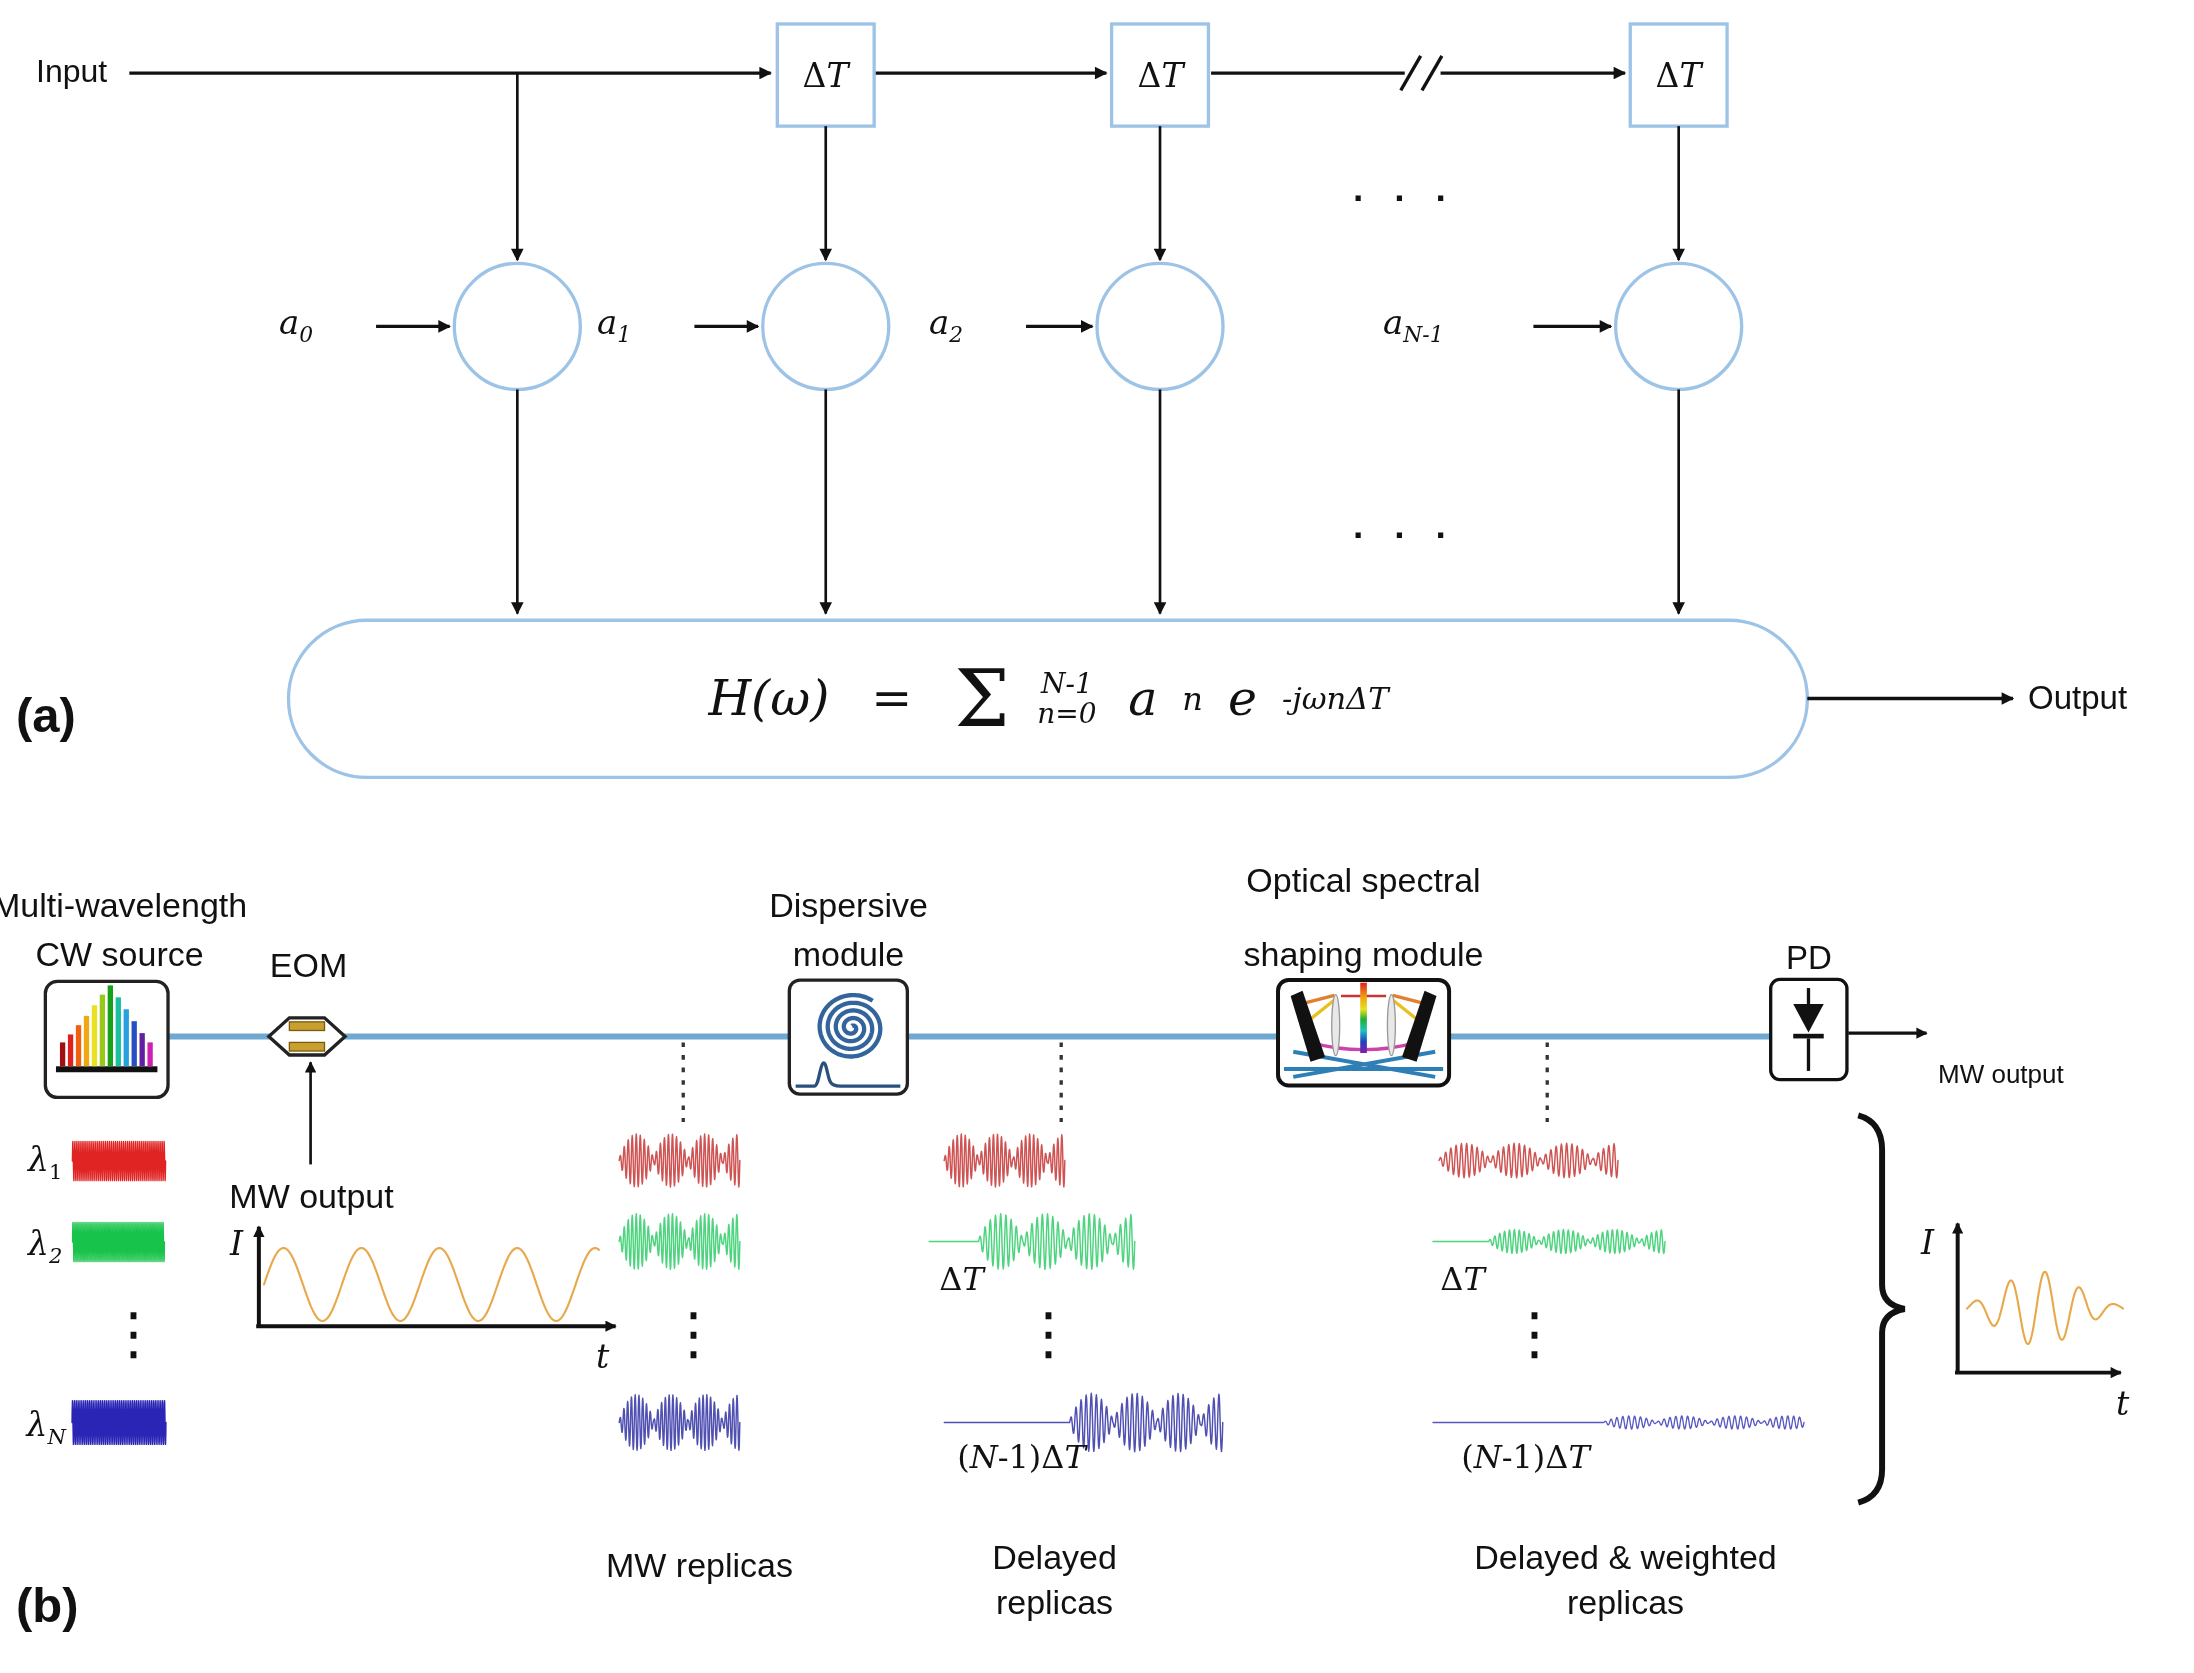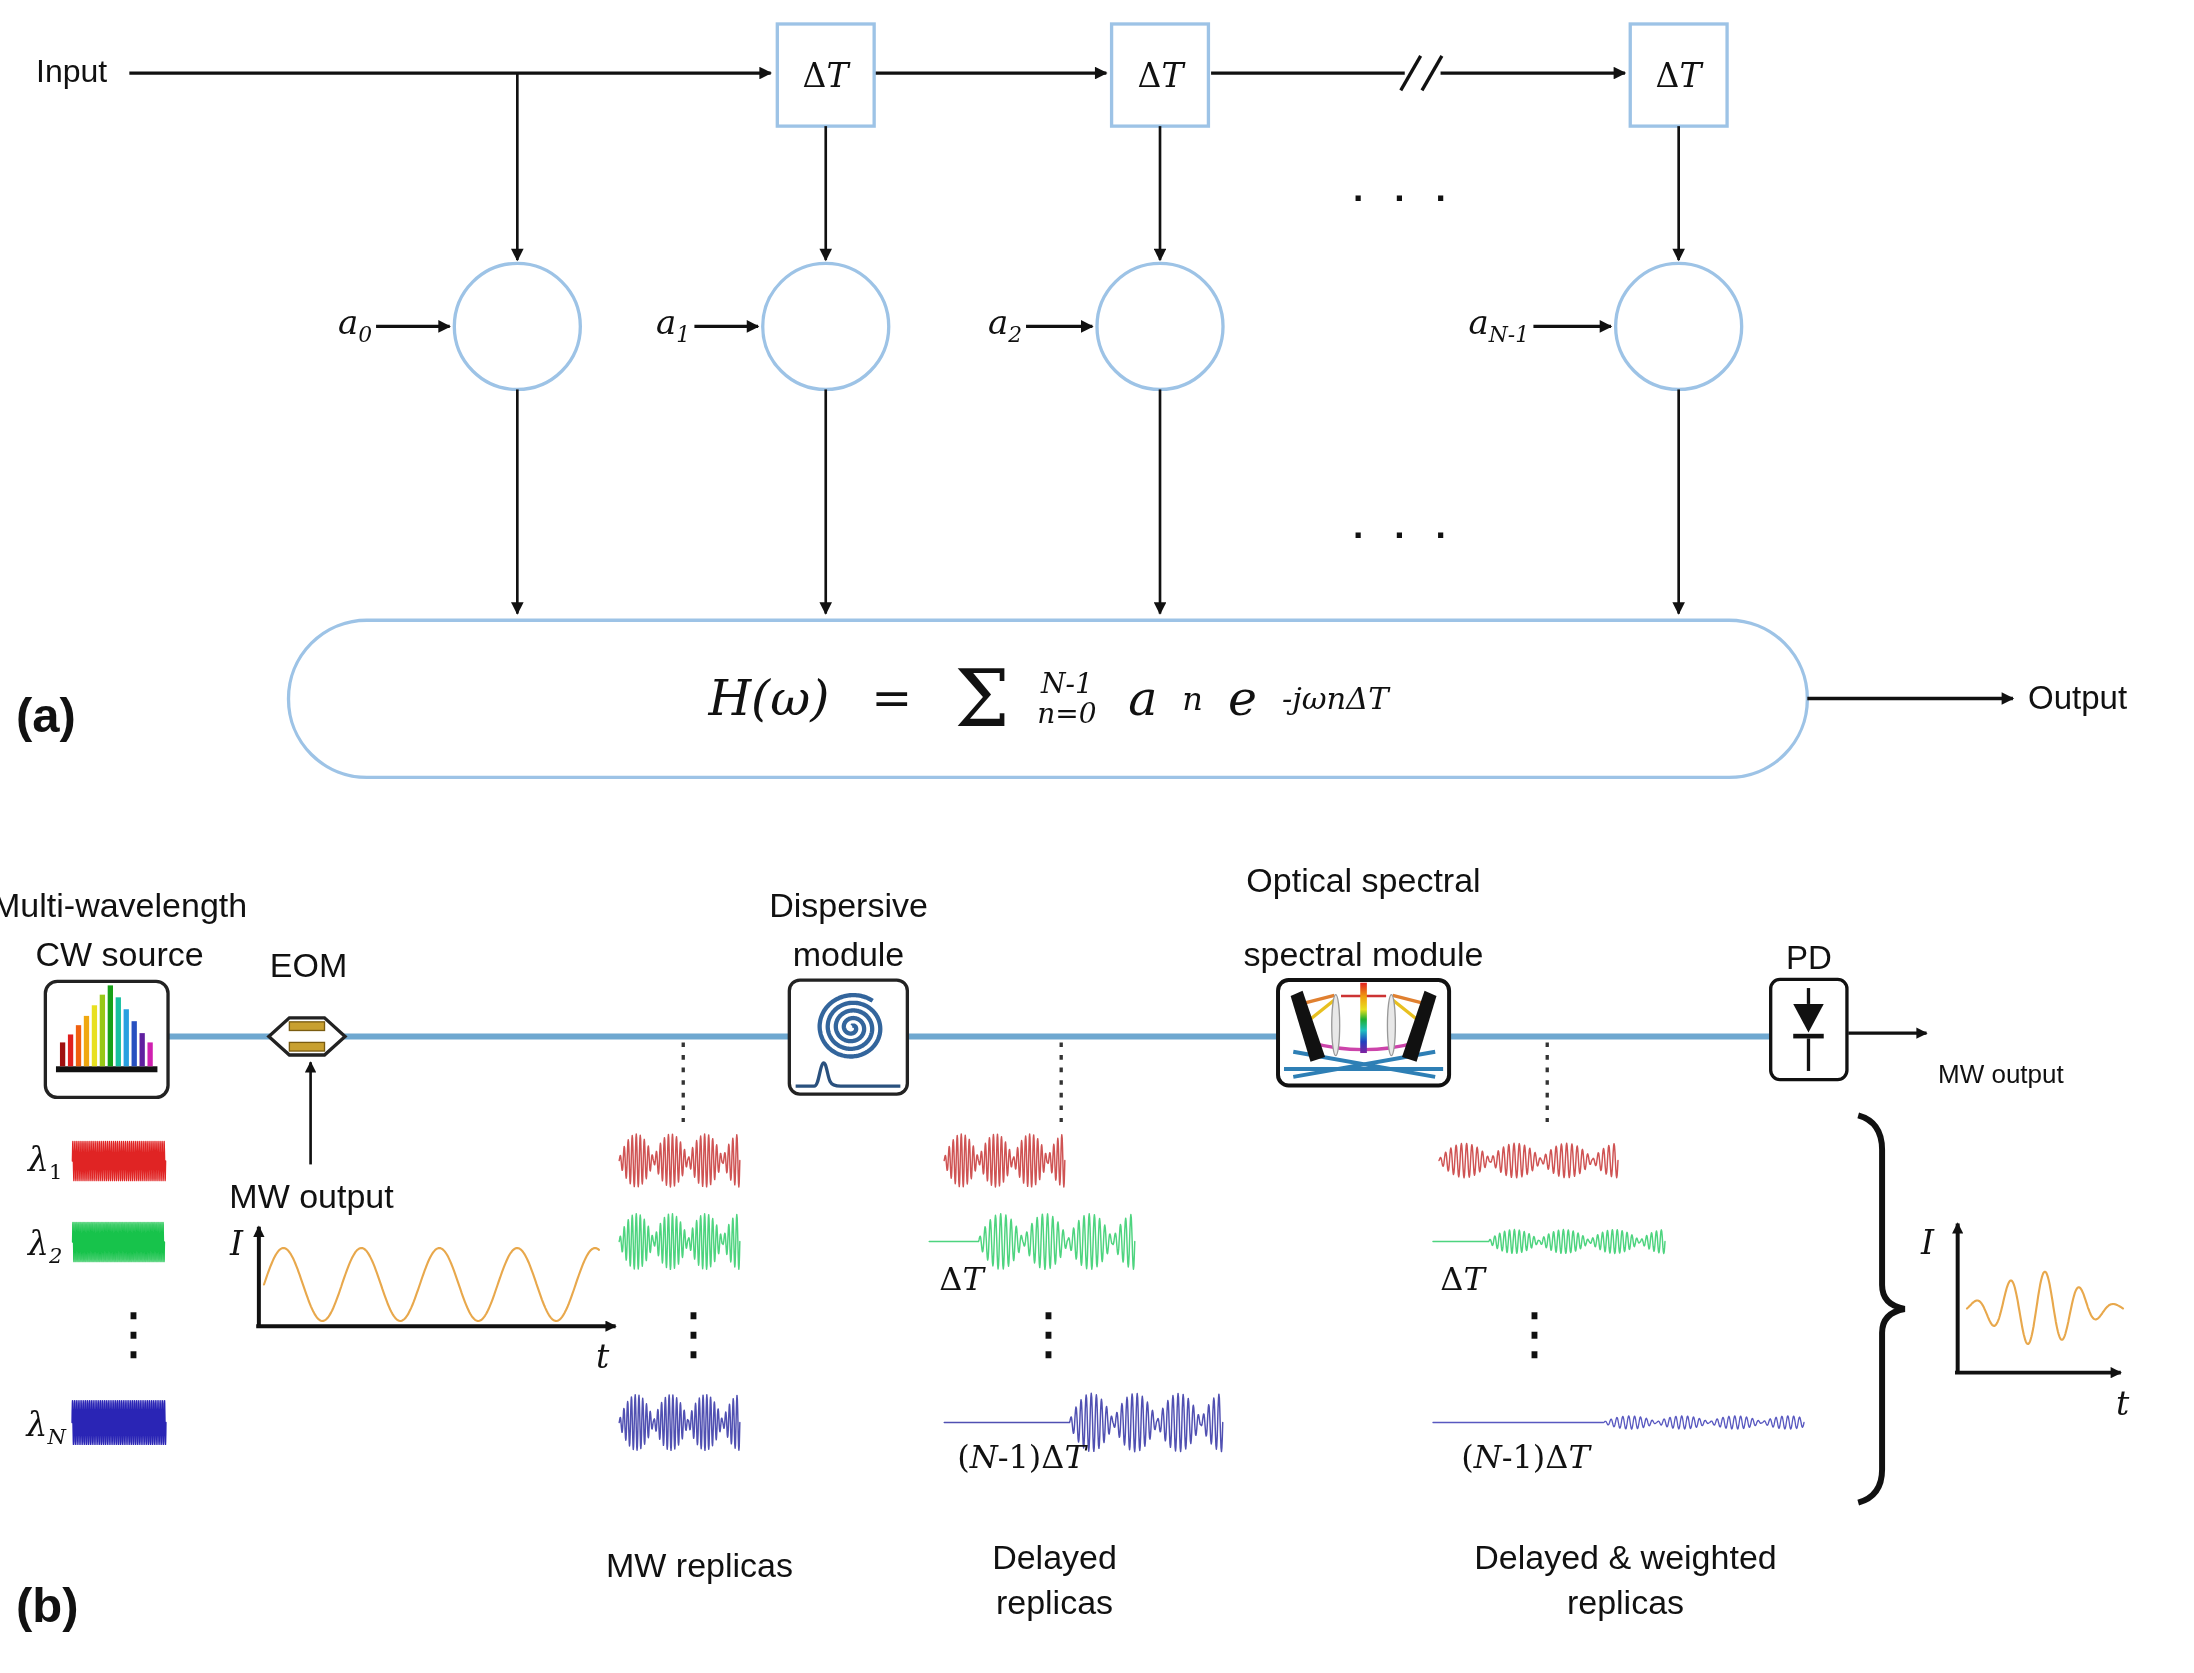--- a/index.html
+++ b/index.html
@@ -3,21 +3,21 @@
 <meta charset="utf-8">
 <style>
   html,body{margin:0;padding:0;background:#fff;}
   #stage{position:relative;width:2194px;height:1674px;background:#fff;overflow:hidden;
          font-family:"Liberation Sans",sans-serif;color:#111;}
   .abs{position:absolute;white-space:nowrap;}
   .sans{font-family:"Liberation Sans",sans-serif;}
   .math{font-family:"DejaVu Serif",serif;font-style:italic;}
   .up{font-style:normal;}
   .ctr{display:flex;align-items:center;justify-content:center;text-align:center;}
-  .rt{text-align:right;display:block;}
+  .rt{display:block;}
   sub{font-size:64%;}
   svg{position:absolute;left:0;top:0;overflow:visible;}
   .wave{position:absolute;}
   
   #formula{font-size:49px;gap:25px;}
   #formula .sigma{font-size:78px;font-style:normal;line-height:1;vertical-align:-12px;}
   #formula .lims{display:inline-flex;flex-direction:column;font-size:28px;line-height:1.05;
                  vertical-align:9.3px;margin-left:2.7px;margin-right:6.6px;}
   #formula .expo{font-size:30.5px;vertical-align:24px;}
   #formula sub{font-size:32px;}
@@ -211,21 +211,21 @@
       <path d="M95.0,69.2 L95.1,69.1 L95.3,69.0 L95.4,68.9 L95.5,68.9 L95.7,68.8 L95.8,68.8 L96.0,68.8 L96.1,68.7 L96.3,68.7 L96.5,68.7 L96.7,68.7 L96.8,68.7 L97.0,68.7 L97.2,68.7 L97.4,68.7 L97.6,68.8 L97.7,68.8 L97.9,68.9 L98.1,68.9 L98.3,69.0 L98.5,69.1 L98.7,69.2 L98.8,69.3 L99.0,69.4 L99.2,69.5 L99.4,69.6 L99.5,69.7 L99.7,69.9 L99.8,70.0 L100.0,70.2 L100.1,70.4 L100.3,70.5 L100.4,70.7 L100.5,70.9 L100.7,71.1 L100.8,71.3 L100.9,71.5 L101.0,71.8 L101.0,72.0 L101.1,72.2 L101.2,72.5 L101.2,72.7 L101.3,73.0 L101.3,73.2 L101.3,73.5 L101.3,73.7 L101.3,74.0 L101.3,74.3 L101.3,74.5 L101.2,74.8 L101.2,75.1 L101.1,75.3 L101.0,75.6 L100.9,75.9 L100.8,76.2 L100.7,76.4 L100.6,76.7 L100.4,76.9 L100.3,77.2 L100.1,77.5 L99.9,77.7 L99.7,78.0 L99.5,78.2 L99.3,78.4 L99.1,78.6 L98.8,78.9 L98.5,79.1 L98.3,79.3 L98.0,79.4 L97.7,79.6 L97.4,79.8 L97.1,80.0 L96.8,80.1 L96.4,80.2 L96.1,80.4 L95.7,80.5 L95.4,80.6 L95.0,80.6 L94.6,80.7 L94.3,80.8 L93.9,80.8 L93.5,80.8 L93.1,80.8 L92.7,80.8 L92.3,80.8 L91.9,80.8 L91.5,80.7 L91.1,80.6 L90.8,80.6 L90.4,80.4 L90.0,80.3 L89.6,80.2 L89.2,80.0 L88.8,79.9 L88.4,79.7 L88.1,79.5 L87.7,79.3 L87.3,79.0 L87.0,78.8 L86.6,78.5 L86.3,78.2 L86.0,77.9 L85.7,77.6 L85.4,77.3 L85.1,77.0 L84.8,76.6 L84.6,76.3 L84.3,75.9 L84.1,75.5 L83.9,75.1 L83.7,74.7 L83.5,74.3 L83.3,73.8 L83.2,73.4 L83.1,72.9 L82.9,72.5 L82.9,72.0 L82.8,71.6 L82.7,71.1 L82.7,70.6 L82.7,70.1 L82.7,69.7 L82.7,69.2 L82.8,68.7 L82.9,68.2 L83.0,67.7 L83.1,67.2 L83.2,66.7 L83.4,66.3 L83.6,65.8 L83.8,65.3 L84.0,64.9 L84.3,64.4 L84.5,63.9 L84.8,63.5 L85.1,63.1 L85.5,62.6 L85.8,62.2 L86.2,61.8 L86.6,61.4 L87.0,61.1 L87.4,60.7 L87.9,60.4 L88.3,60.0 L88.8,59.7 L89.3,59.4 L89.8,59.2 L90.3,58.9 L90.9,58.7 L91.4,58.4 L92.0,58.2 L92.6,58.1 L93.1,57.9 L93.7,57.8 L94.3,57.7 L94.9,57.6 L95.6,57.5 L96.2,57.5 L96.8,57.4 L97.4,57.5 L98.1,57.5 L98.7,57.5 L99.3,57.6 L99.9,57.7 L100.6,57.9 L101.2,58.0 L101.8,58.2 L102.4,58.4 L103.0,58.6 L103.6,58.9 L104.2,59.2 L104.8,59.5 L105.4,59.8 L105.9,60.2 L106.5,60.5 L107.0,60.9 L107.5,61.3 L108.0,61.8 L108.5,62.2 L109.0,62.7 L109.4,63.2 L109.9,63.8 L110.3,64.3 L110.7,64.9 L111.0,65.4 L111.4,66.0 L111.7,66.6 L112.0,67.2 L112.2,67.9 L112.5,68.5 L112.7,69.2 L112.9,69.9 L113.0,70.5 L113.1,71.2 L113.2,71.9 L113.3,72.6 L113.3,73.3 L113.3,74.0 L113.3,74.7 L113.3,75.5 L113.2,76.2 L113.1,76.9 L112.9,77.6 L112.7,78.3 L112.5,79.0 L112.3,79.7 L112.0,80.4 L111.7,81.1 L111.4,81.7 L111.0,82.4 L110.6,83.0 L110.2,83.7 L109.8,84.3 L109.3,84.9 L108.8,85.5 L108.3,86.1 L107.7,86.6 L107.1,87.2 L106.5,87.7 L105.9,88.2 L105.2,88.6 L104.6,89.1 L103.9,89.5 L103.1,89.9 L102.4,90.2 L101.7,90.6 L100.9,90.9 L100.1,91.2 L99.3,91.4 L98.5,91.6 L97.7,91.8 L96.8,92.0 L96.0,92.1 L95.1,92.2 L94.3,92.3 L93.4,92.3 L92.5,92.3 L91.7,92.3 L90.8,92.2 L89.9,92.1 L89.1,92.0 L88.2,91.8 L87.3,91.6 L86.5,91.3 L85.6,91.1 L84.8,90.8 L84.0,90.4 L83.2,90.0 L82.4,89.6 L81.6,89.2 L80.8,88.7 L80.1,88.2 L79.3,87.7 L78.6,87.1 L77.9,86.5 L77.3,85.9 L76.6,85.3 L76.0,84.6 L75.4,83.9 L74.9,83.2 L74.4,82.5 L73.9,81.7 L73.4,80.9 L73.0,80.1 L72.6,79.3 L72.2,78.4 L71.9,77.6 L71.6,76.7 L71.3,75.8 L71.1,74.9 L70.9,74.0 L70.8,73.1 L70.7,72.2 L70.6,71.2 L70.6,70.3 L70.6,69.3 L70.7,68.4 L70.7,67.5 L70.9,66.5 L71.1,65.6 L71.3,64.7 L71.5,63.7 L71.8,62.8 L72.2,61.9 L72.5,61.0 L73.0,60.1 L73.4,59.2 L73.9,58.4 L74.4,57.5 L75.0,56.7 L75.6,55.9 L76.3,55.1 L76.9,54.4 L77.6,53.7 L78.4,52.9 L79.2,52.3 L80.0,51.6 L80.8,51.0 L81.6,50.4 L82.5,49.8 L83.5,49.3 L84.4,48.8 L85.4,48.4 L86.3,48.0 L87.3,47.6 L88.4,47.2 L89.4,46.9 L90.5,46.7 L91.5,46.4 L92.6,46.2 L93.7,46.1 L94.8,46.0 L95.9,45.9 L97.0,45.9 L98.1,45.9 L99.2,46.0 L100.3,46.1 L101.4,46.3 L102.6,46.5 L103.7,46.7 L104.7,47.0 L105.8,47.3 L106.9,47.7 L108.0,48.1 L109.0,48.5 L110.0,49.0 L111.0,49.6 L112.0,50.1 L113.0,50.7 L113.9,51.4 L114.8,52.1 L115.7,52.8 L116.6,53.5 L117.4,54.3 L118.2,55.2 L118.9,56.0 L119.7,56.9 L120.3,57.8 L121.0,58.8 L121.6,59.7 L122.2,60.7 L122.7,61.8 L123.2,62.8 L123.6,63.9 L124.0,65.0 L124.4,66.1 L124.7,67.2 L124.9,68.3 L125.1,69.4 L125.3,70.6 L125.4,71.7 L125.5,72.9 L125.5,74.1 L125.5,75.3 L125.4,76.4 L125.2,77.6 L125.1,78.8 L124.8,79.9 L124.5,81.1 L124.2,82.2 L123.8,83.4 L123.4,84.5 L122.9,85.6 L122.4,86.7 L121.8,87.8 L121.2,88.8 L120.5,89.9 L119.8,90.9 L119.0,91.8 L118.2,92.8 L117.4,93.7 L116.5,94.6 L115.6,95.5 L114.6,96.3 L113.6,97.1 L112.6,97.8 L111.5,98.6 L110.4,99.2 L109.3,99.9 L108.1,100.5 L106.9,101.0 L105.7,101.5 L104.5,102.0 L103.2,102.4 L101.9,102.7 L100.6,103.0 L99.3,103.3 L98.0,103.5 L96.7,103.7 L95.3,103.8 L94.0,103.9 L92.6,103.9 L91.3,103.8 L89.9,103.7 L88.6,103.6 L87.2,103.4 L85.9,103.1 L84.5,102.8 L83.2,102.5 L81.9,102.1 L80.6,101.6 L79.3,101.1 L78.1,100.5 L76.8,99.9 L75.6,99.3 L74.4,98.6 L73.3,97.8 L72.1,97.0 L71.0,96.2 L70.0,95.3 L69.0,94.4 L68.0,93.4 L67.0,92.4 L66.1,91.4 L65.3,90.3 L64.4,89.2 L63.7,88.0 L62.9,86.8 L62.3,85.6 L61.7,84.4 L61.1,83.1 L60.6,81.9 L60.1,80.5 L59.7,79.2 L59.3,77.9 L59.0,76.5 L58.8,75.1 L58.6,73.8 L58.5,72.4 L58.4,71.0 L58.4,69.6 L58.5,68.2 L58.6,66.8 L58.8,65.4 L59.0,64.0 L59.3,62.6 L59.6,61.2 L60.1,59.8 L60.5,58.5 L61.1,57.1 L61.6,55.8 L62.3,54.5 L63.0,53.2 L63.7,52.0 L64.6,50.8 L65.4,49.6 L66.3,48.4 L67.3,47.3 L68.3,46.2 L69.4,45.1 L70.5,44.1 L71.6,43.2 L72.8,42.2 L74.1,41.3 L75.3,40.5 L76.7,39.7 L78.0,39.0 L79.4,38.3 L80.8,37.6 L82.2,37.1 L83.7,36.5 L85.2,36.0 L86.7,35.6 L88.3,35.3 L89.8,35.0 L91.4,34.7 L92.9,34.5 L94.5,34.4 L96.1,34.4 L97.7,34.4 L99.3,34.4 L100.9,34.5 L102.5,34.7 L104.1,35.0 L105.7,35.3 L107.3,35.6 L108.8,36.1 L110.4,36.6 L111.9,37.1 L113.4,37.7 L114.9,38.4 L116.3,39.1 L117.7,39.9 L119.1,40.7 L120.5,41.6 L121.8,42.6 L123.1,43.5 L124.3,44.6 L125.5,45.7 L126.7,46.8 L127.8,48.0 L128.8,49.2 L129.8,50.5 L130.8,51.8 L131.7,53.2 L132.5,54.6 L133.3,56.0 L134.0,57.4 L134.7,58.9 L135.3,60.4 L135.8,61.9 L136.3,63.5 L136.7,65.1 L137.0,66.6 L137.3,68.2 L137.5,69.9 L137.6,71.5 L137.7,73.1 L137.7,74.8 L137.6,76.4 L137.5,78.0 L137.2,79.7 L137.0,81.3 L136.6,82.9 L136.2,84.5 L135.7,86.1 L135.1,87.7 L134.5,89.2 L133.8,90.7 L133.1,92.3 L132.2,93.7 L131.4,95.2 L130.4,96.6 L129.4,98.0 L128.3,99.3 L127.2,100.6 L126.0,101.9 L124.8,103.1 L123.5,104.3 L122.1,105.4 L120.8,106.5 L119.3,107.5 L117.8,108.4 L116.3,109.3 L114.7,110.2 L113.1,111.0 L111.5,111.7 L109.8,112.4 L108.1,113.0 L106.4,113.5 L104.7,114.0 L102.9,114.4 L101.1,114.8 L99.3,115.0 L97.5,115.2 L95.6,115.4 L93.8,115.4 L91.9,115.4 L90.1,115.3 L88.3,115.2 L86.4,115.0 L84.6,114.7 L82.8,114.3 L81.0,113.9 L79.2,113.4 L77.4,112.8 L75.7,112.2 L73.9,111.5 L72.2,110.7 L70.6,109.9 L68.9,109.0 L67.4,108.0 L65.8,107.0 L64.3,105.9 L62.8,104.7 L61.4,103.5 L60.0,102.3 L58.7,101.0 L57.5,99.6 L56.3,98.2 L55.1,96.7 L54.0,95.2 L53.0,93.7 L52.1,92.1 L51.2,90.4 L50.4,88.8 L49.6,87.1 L48.9,85.4 L48.3,83.6 L47.8,81.8 L47.4,80.0 L47.0,78.2 L46.7,76.4 L46.4,74.5 L46.3,72.7 L46.2,70.8 L46.2,68.9 L46.3,67.1 L46.5,65.2 L46.8,63.4 L47.1,61.5 L47.5,59.7 L48.0,57.8 L48.5,56.0 L49.2,54.2 L49.9,52.5 L50.7,50.7 L51.6,49.0 L52.5,47.3 L53.5,45.7 L54.6,44.1 L55.8,42.5 L57.0,41.0 L58.3,39.5 L59.6,38.1 L61.0,36.7 L62.5,35.4 L64.0,34.1 L65.6,32.9 L67.3,31.7 L69.0,30.6 L70.7,29.6 L72.5,28.6 L74.3,27.8 L76.2,26.9 L78.1,26.2 L80.0,25.5 L82.0,24.9 L83.9,24.4 L86.0,23.9 L88.0,23.5 L90.0,23.2 L92.1,23.0 L94.2,22.8 L96.3,22.8 L98.4,22.8 L100.5,22.9 L102.5,23.1 L104.6,23.3 L106.7,23.7 L108.8,24.1 L110.8,24.6 L112.8,25.1 L114.8,25.8 L116.8,26.5 L118.7,27.3 L120.6,28.2 L122.5,29.1 L124.4,30.2 L126.2,31.3 " fill="none" stroke="#33659c" stroke-width="6.5"></path>
       <path d="M10,160 H38 C45,160 46,132 51,126 C56,120 58,146 62,153 C65,159 70,160 78,160 H168" fill="none" stroke="#2a517e" stroke-width="5"></path>
     </svg>
 
   <div class="abs sans ctr" style="left:6.6px;top:886px;width:226px;font-size:34px;">Multi-wavelength</div>
   <div class="abs sans ctr" style="left:6.6px;top:935px;width:226px;font-size:34px;">CW source</div>
   <div class="abs sans ctr" style="left:252px;top:946px;width:113px;font-size:34px;">EOM</div>
   <div class="abs sans ctr" style="left:759px;top:886px;width:179px;font-size:34px;">Dispersive</div>
   <div class="abs sans ctr" style="left:759px;top:935px;width:179px;font-size:34px;">module</div>
   <div class="abs sans ctr" style="left:1234px;top:861px;width:259px;font-size:34px;">Optical spectral</div>
-  <div class="abs sans ctr" style="left:1234px;top:935px;width:259px;font-size:34px;">spectral module</div>
+  <div class="abs sans ctr" style="left:1234px;top:935px;width:259px;font-size:34px;">shaping module</div>
   <div class="abs sans ctr" style="left:1771px;top:939px;width:76px;font-size:33px;">PD</div>
   <div class="abs sans" style="left:1938px;top:1015px;font-size:26px;margin-top:44px;">MW output</div>
   <div class="abs sans ctr" style="left:232px;top:1177px;width:159px;font-size:34px;">MW output</div>
 
   <div class="abs math" style="left:28px;top:1140px;font-size:33px;"><span>λ</span><sub class="up">1</sub></div>
   <div class="abs math" style="left:28px;top:1224px;font-size:33px;"><span>λ</span><sub>2</sub></div>
   <div class="abs math" style="left:26.5px;top:1405px;font-size:33px;"><span>λ</span><sub>N</sub></div>
 
   <div class="abs vdots sans" style="left:105px;top:1308px;">⋮</div>
   <div class="abs vdots sans" style="left:665px;top:1308px;">⋮</div>

